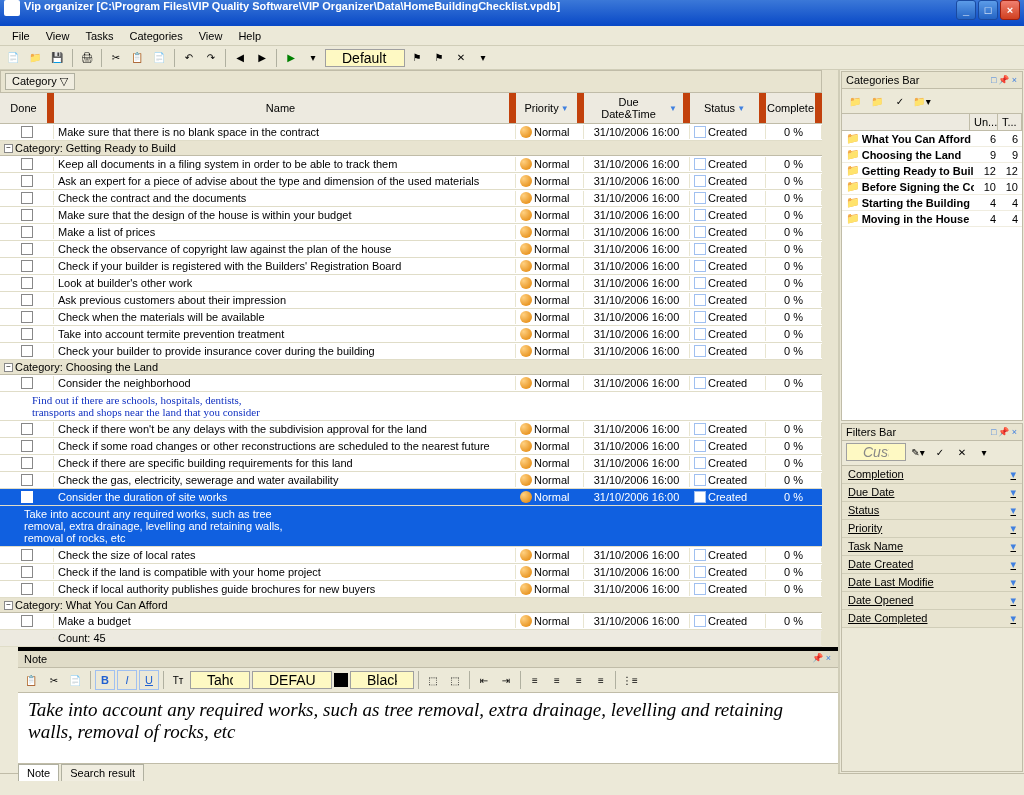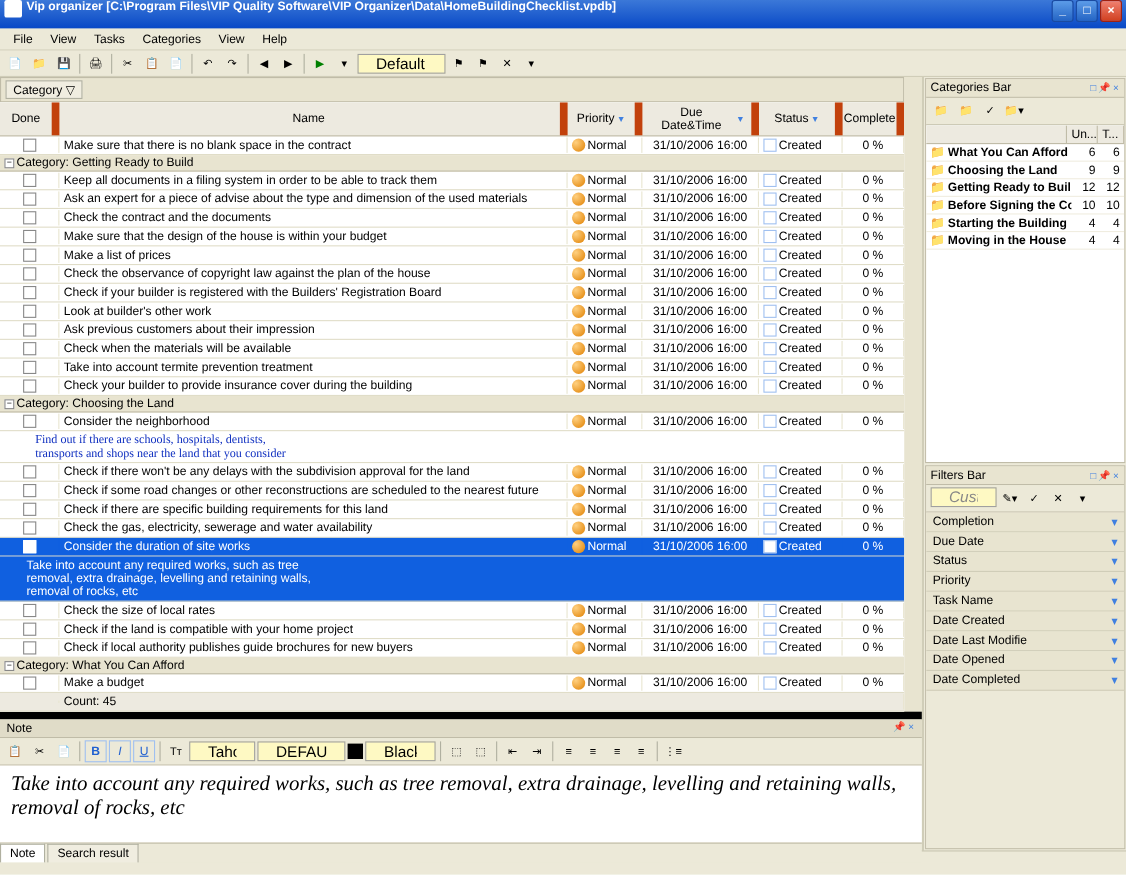--- a/index.html
+++ b/index.html
@@ -27,40 +27,40 @@
 .row.sel .cell { border-right-color: #1060E0; }
 .row.note { background: #1060E0; color: white; padding: 2px 24px; font-size: 11px; }
 .row.note-plain { padding: 2px 32px; color: #1030C0; font-family: Liberation Serif, serif; }
 .cell { border-right: 1px solid #e8e5d0; padding: 1px 4px; display: flex; align-items: center; gap: 2px; overflow: hidden; white-space: nowrap; }
 .catrow { background: #E8E4D0; border-bottom: 1px solid #c0bca8; padding: 1px 4px; display: flex; align-items: center; gap: 2px; }
 .expander { width: 9px; height: 9px; border: 1px solid #888; display: inline-flex; align-items: center; justify-content: center; font-size: 8px; line-height: 1; cursor: pointer; background: white; }
 .chk { width: 12px; height: 12px; border: 1px solid #888; background: white; display: inline-block; }
 .chk.sel { border-color: white; }
 .pri-icon { width: 12px; height: 12px; border-radius: 50%; background: radial-gradient(circle at 30% 30%, #FFD080, #E08000); display: inline-block; }
 .stat-icon { width: 12px; height: 12px; background: white; border: 1px solid #a0c0f0; display: inline-block; }
-.notepane { border-top: 7px solid #000000; }
+.notepane { border-top: 4px solid #000000; margin-left: 18px; }
 .note-title { background: #E0DCC8; padding: 2px 6px; border-bottom: 1px solid #c0bca8; display: flex; }
 .note-title .sp { flex: 1; }
 .note-tb { background: #ECE9D8; padding: 2px 4px; display: flex; align-items: center; gap: 2px; border-bottom: 1px solid #c0bca8; }
 .note-body { background: white; padding: 6px 10px; height: 70px; font-family: Tahoma; font-style: italic; font-size: 19px; }
 .tabs { display: flex; background: #ECE9D8; border-top: 1px solid #c0bca8; }
 .tab { padding: 2px 8px; border: 1px solid #b0b0a0; border-bottom: none; background: #F0EDE0; margin-right: 2px; cursor: pointer; }
 .tab.active { background: white; }
 .right { width: 184px; display: flex; flex-direction: column; background: #ECE9D8; }
 .panel { border: 1px solid #c0bca8; margin: 1px; display: flex; flex-direction: column; }
 .panel-title { background: #E8E4D0; padding: 2px 4px; display: flex; align-items: center; border-bottom: 1px solid #c0bca8; }
 .panel-title .sp { flex: 1; }
 .panel-tb { background: #ECE9D8; padding: 2px 4px; display: flex; gap: 2px; border-bottom: 1px solid #c0bca8; }
 .panel-body { flex: 1; background: white; overflow: auto; }
 .cat-head { display: flex; background: #EDEAE0; border-bottom: 1px solid #c0bca8; }
 .cat-head div { padding: 2px 4px; border-right: 1px solid #c0bca8; }
 .cat-row { display: flex; padding: 1px 4px; border-bottom: 1px solid #f0ede0; align-items: center; gap: 2px; }
 .cat-row .nm { flex: 1; font-weight: bold; overflow: hidden; white-space: nowrap; }
 .cat-row .num { width: 20px; text-align: right; }
-.filter-row { padding: 2px 6px; border-bottom: 1px solid #d0cdb8; background: #E8E4D0; display: flex; }
+.filter-row { padding: 2px 6px; border-bottom: 1px solid #d0cdb8; background: #E8E4D0; display: flex; text-decoration: underline; }
 .filter-row .dd2 { color: #4080e0; }
 .statusbar { height: 22px; background: #ECE9D8; border-top: 1px solid #c0bca8; }
 .pin { color: #4080e0; font-size: 9px; cursor: pointer; margin: 0 1px; }
 .c-done { width: 54px; }
 .c-name { flex: 1; padding-left: 4px; }
 .c-pri { width: 68px; }
 .c-date { width: 106px; text-align: center; justify-content: center; }
 .c-stat { width: 76px; }
 .c-comp { width: 56px; text-align: center; justify-content: center; }
 .scroll-v { width: 16px; background: #E8E4D0; }

